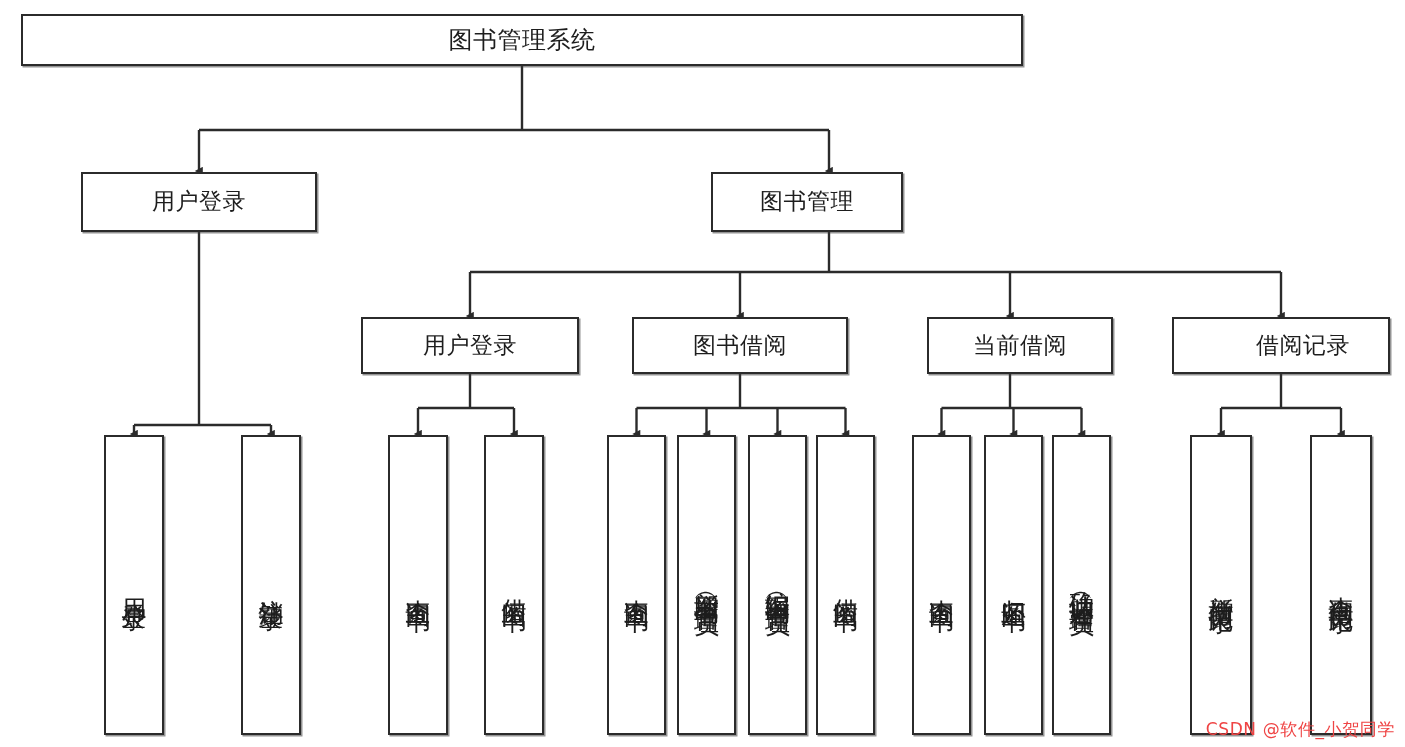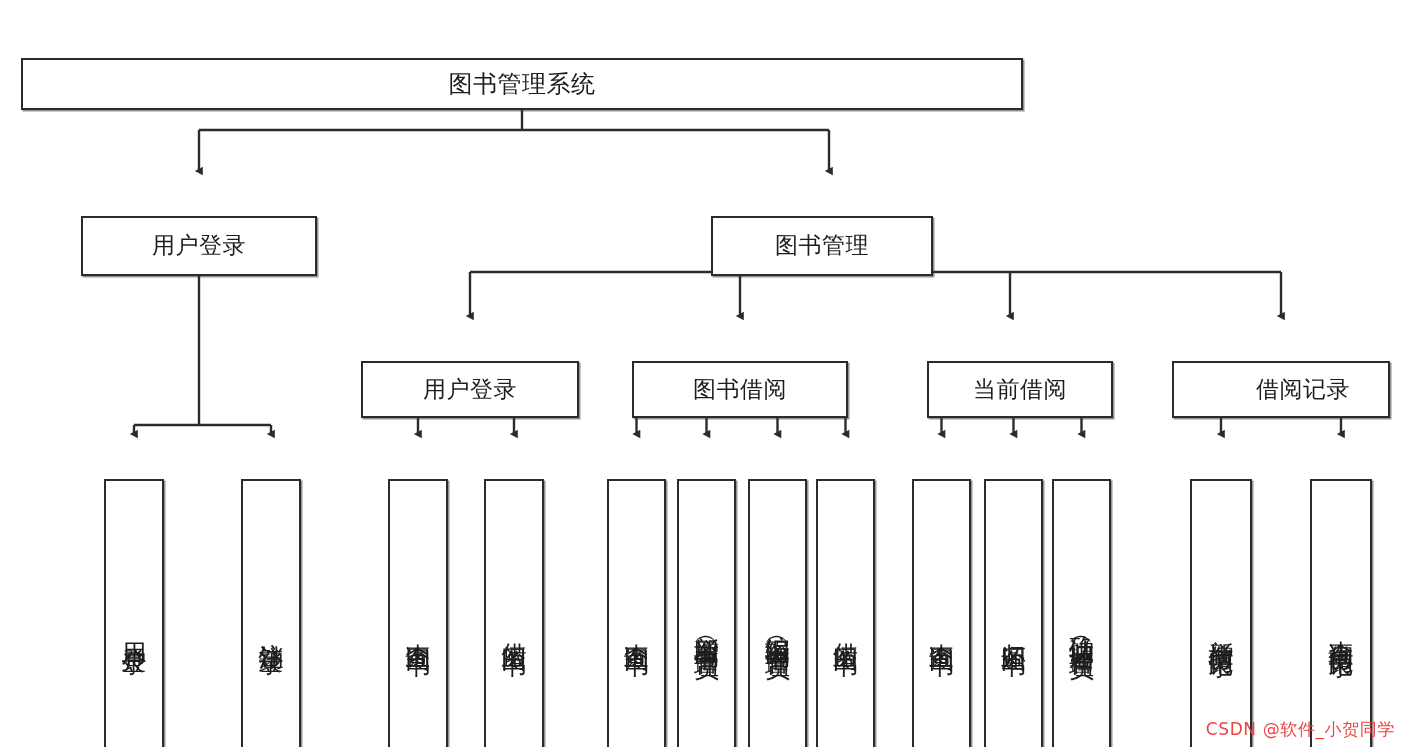--- a/index.html
+++ b/index.html
@@ -26,21 +26,20 @@
   .node {
     position: absolute;
     box-sizing: border-box;
     background: #ffffff;
     border: 2px solid #2b2b2b;
     box-shadow: 1.5px 1.5px 0 rgba(60,60,60,0.55);
     display: flex;
     align-items: center;
     justify-content: center;
     z-index: 2;
-    margin-top: 44px;
   }
   .node .lbl {
     color: #1d1d1d;
     letter-spacing: 0.5px;
     line-height: 1.18;
     text-align: center;
     white-space: nowrap;
   }
   .node.horiz .lbl {
     font-size: 23px;
@@ -115,21 +114,21 @@
       </g>
   </svg>
 
   <div id="node-layer">
       <div class="node horiz root" id="node-root" style="left: 21px; top: 14px; width: 1002px; height: 52px;">
         <span class="lbl">图书管理系统</span>
       </div>
       <div class="node horiz" id="node-n2a" style="left: 81px; top: 172px; width: 236px; height: 60px;">
         <span class="lbl">用户登录</span>
       </div>
-      <div class="node horiz" id="node-n2b" style="left: 711px; top: 172px; width: 222px; height: 60px;">
+      <div class="node horiz" id="node-n2b" style="left: 711px; top: 172px; width: 192px; height: 60px;">
         <span class="lbl">图书管理</span>
       </div>
       <div class="node horiz" id="node-n3a" style="left: 361px; top: 317px; width: 218px; height: 57px;">
         <span class="lbl">用户登录</span>
       </div>
       <div class="node horiz" id="node-n3b" style="left: 632px; top: 317px; width: 216px; height: 57px;">
         <span class="lbl">图书借阅</span>
       </div>
       <div class="node horiz" id="node-n3c" style="left: 927px; top: 317px; width: 186px; height: 57px;">
         <span class="lbl">当前借阅</span>

